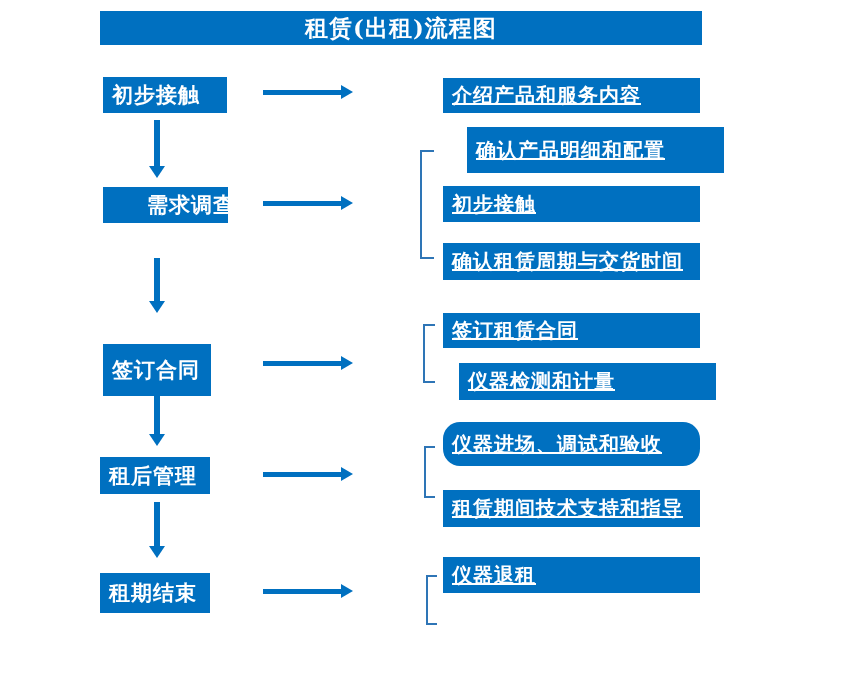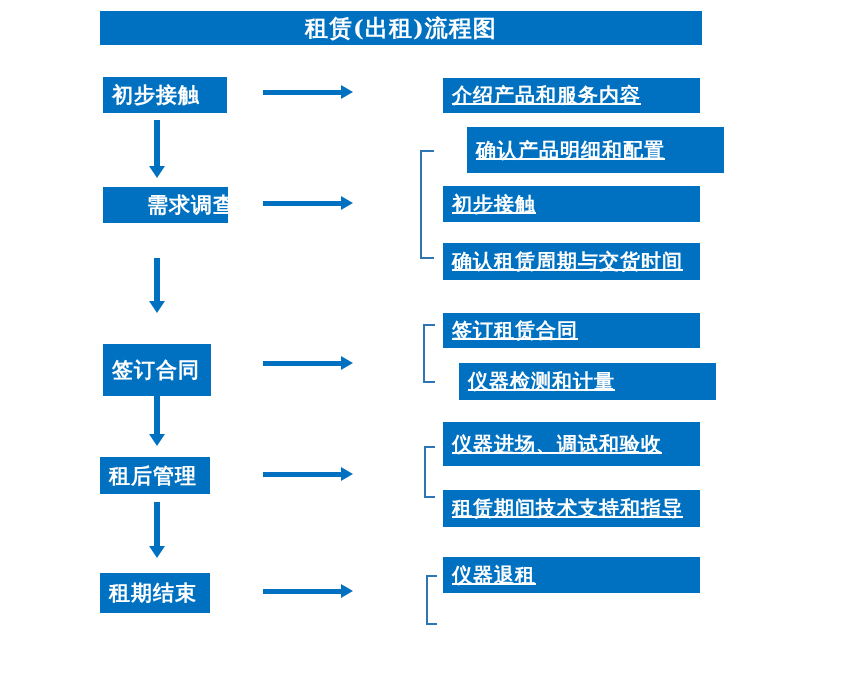--- a/index.html
+++ b/index.html
@@ -139,18 +139,18 @@
 
   <div class="box detail" style="top:78px;height:35px;">介绍产品和服务内容</div>
 
   <div class="box detail" style="top:127px;height:46px;margin-left:24px;">确认产品明细和配置</div>
   <div class="box detail" style="top:186px;height:36px;">初步接触</div>
   <div class="box detail" style="top:243px;height:37px;">确认租赁周期与交货时间</div>
 
   <div class="box detail" style="top:313px;height:35px;">签订租赁合同</div>
   <div class="box detail" style="top:363px;height:37px;margin-left:16px;">仪器检测和计量</div>
 
-  <div class="box detail" style="top:422px;height:44px;">仪器进场、调试和验收</div>
+  <div class="box detail" style="top:422px;height:44px;border-radius:17px;">仪器进场、调试和验收</div>
   <div class="box detail" style="top:490px;height:37px;">租赁期间技术支持和指导</div>
 
   <div class="box detail" style="top:557px;height:36px;">仪器退租</div>
 
 </div>
 
 </body></html>

